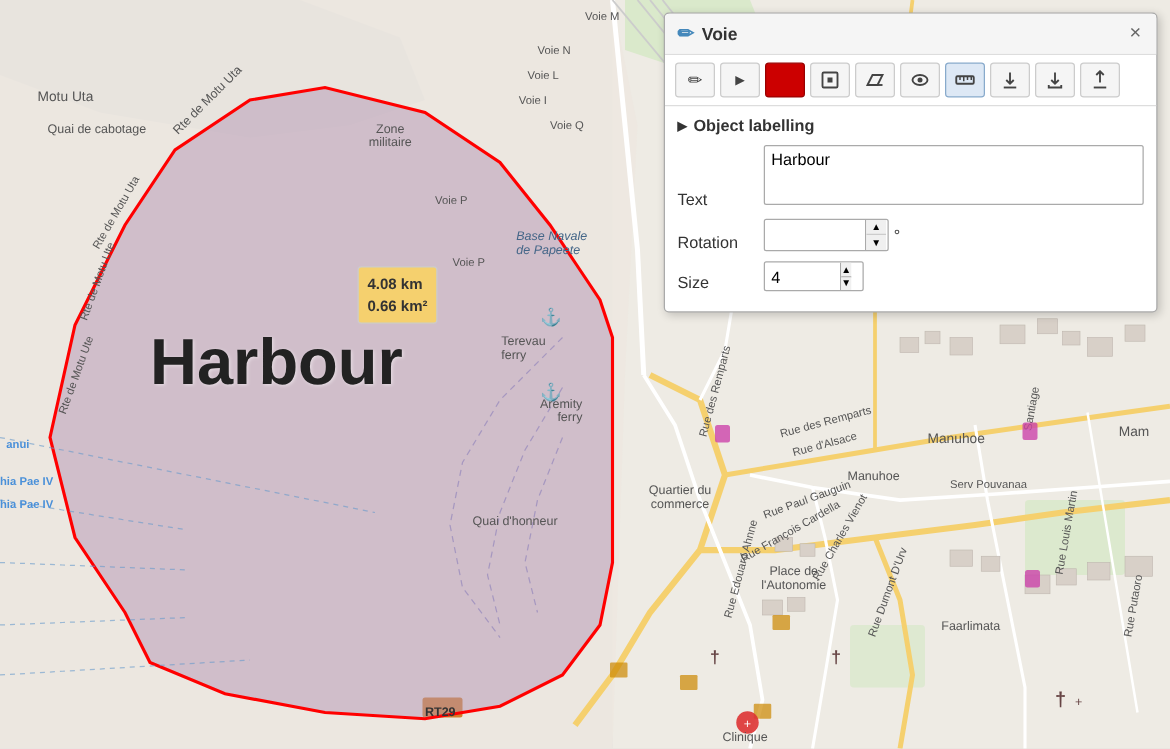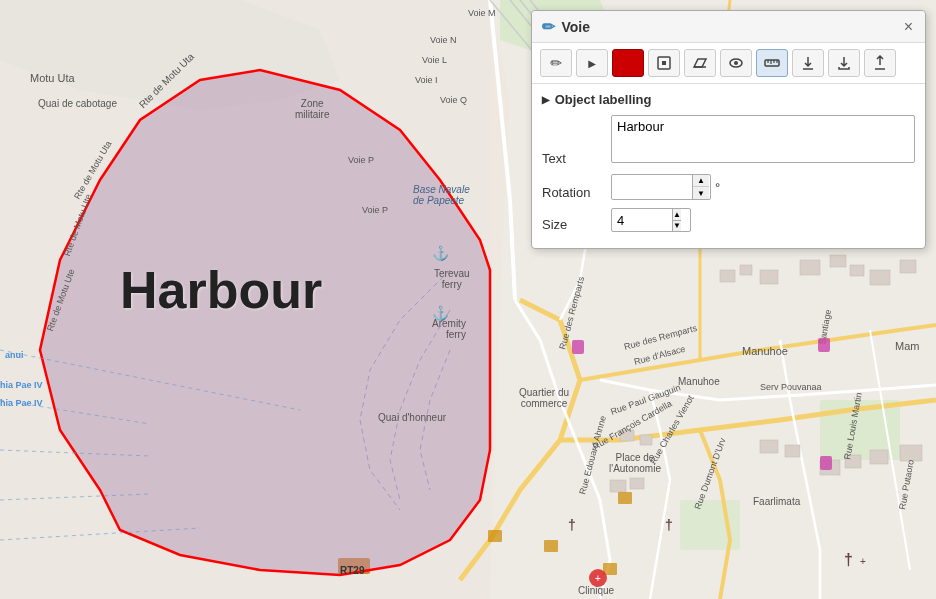--- a/index.html
+++ b/index.html
@@ -374,35 +374,39 @@
 
     <circle cx="598" cy="578" r="9" fill="#dd3333" opacity="0.9"></circle>
     <text x="598" y="582" font-size="10" fill="white" text-anchor="middle">+</text>
 
     <line x1="490" y1="0" x2="540" y2="60" stroke="#ccc" stroke-width="1.5"></line>
     <line x1="510" y1="0" x2="555" y2="55" stroke="#ccc" stroke-width="1.5"></line>
     <line x1="520" y1="0" x2="560" y2="50" stroke="#ccc" stroke-width="1.5"></line>
     <line x1="530" y1="0" x2="568" y2="48" stroke="#ccc" stroke-width="1.5"></line>
   </svg>
 
+  <div class="dist-label">
+    <div>4.08 km</div>
+    <div>0.66 km²</div>
+  </div>
 
   <div class="harbour-text">Harbour</div>
 
   <div class="map-label" style="top:72px;left:30px">Motu Uta</div>
   <div class="map-label" style="top:98px;left:38px;font-size:10px">Quai de cabotage</div>
   <div class="map-label" style="top:98px;left:295px;font-size:10px;text-align:center">Zone<br>militaire</div>
   <div class="map-label" style="top:8px;left:468px;font-size:9px">Voie M</div>
   <div class="map-label" style="top:35px;left:430px;font-size:9px">Voie N</div>
   <div class="map-label" style="top:55px;left:422px;font-size:9px">Voie L</div>
   <div class="map-label" style="top:75px;left:415px;font-size:9px">Voie I</div>
   <div class="map-label" style="top:95px;left:440px;font-size:9px">Voie Q</div>
   <div class="map-label" style="top:155px;left:348px;font-size:9px">Voie P</div>
   <div class="map-label" style="top:205px;left:362px;font-size:9px">Voie P</div>
   <div class="map-label map-label-italic" style="top:184px;left:413px;font-size:10px;color:#446688;text-align:left">Base Navale<br>de Papeete</div>
-  <div class="map-label" style="top:268px;left:434px;font-size:10px;text-align:center">Terevau<br>ferry</div>
+  <div class="map-label" style="top:268px;left:401px;font-size:10px;">Terevau<br>ferry</div>
   <div class="map-label" style="top:318px;left:432px;font-size:10px;text-align:right">Aremity<br>ferry</div>
   <div class="map-label" style="top:412px;left:378px;font-size:10px">Quai d'honneur</div>
   <div class="map-label" style="top:387px;left:519px;font-size:10px;text-align:center">Quartier du<br>commerce</div>
   <div class="map-label" style="top:345px;left:742px;font-size:11px">Manuhoe</div>
   <div class="map-label" style="top:376px;left:678px;font-size:10px">Manuhoe</div>
   <div class="map-label" style="top:452px;left:609px;font-size:10px;text-align:center">Place de<br>l'Autonomie</div>
   <div class="map-label" style="top:496px;left:753px;font-size:10px">Faarlimata</div>
   <div class="map-label" style="top:565px;left:340px;font-size:10px;font-weight:bold;color:#333">RT29</div>
   <div class="map-label" style="top:585px;left:578px;font-size:10px">Clinique</div>
   <div class="map-label" style="top:340px;left:895px;font-size:11px">Mam</div>

